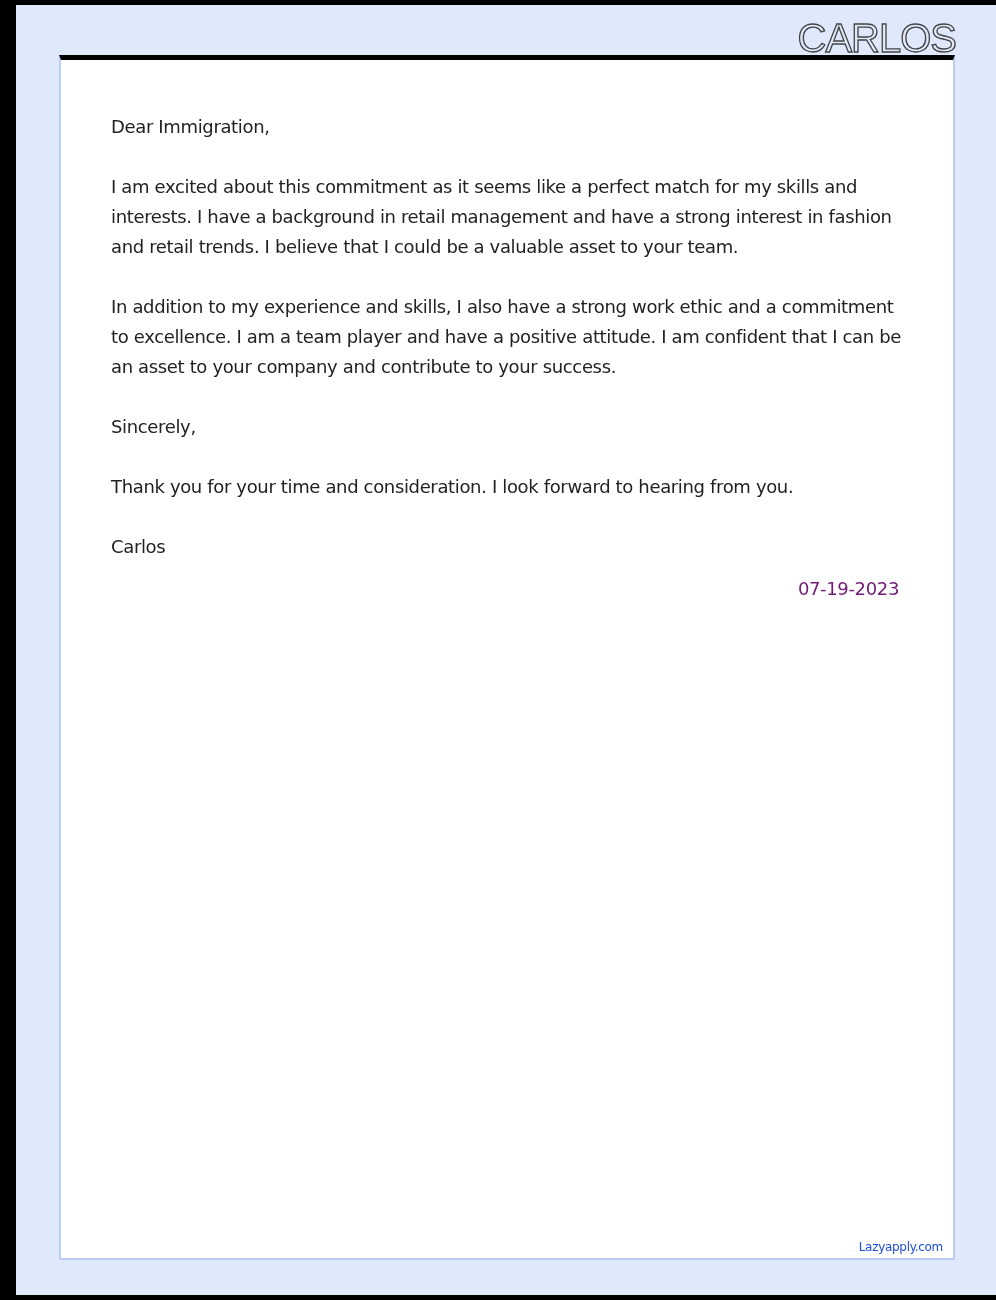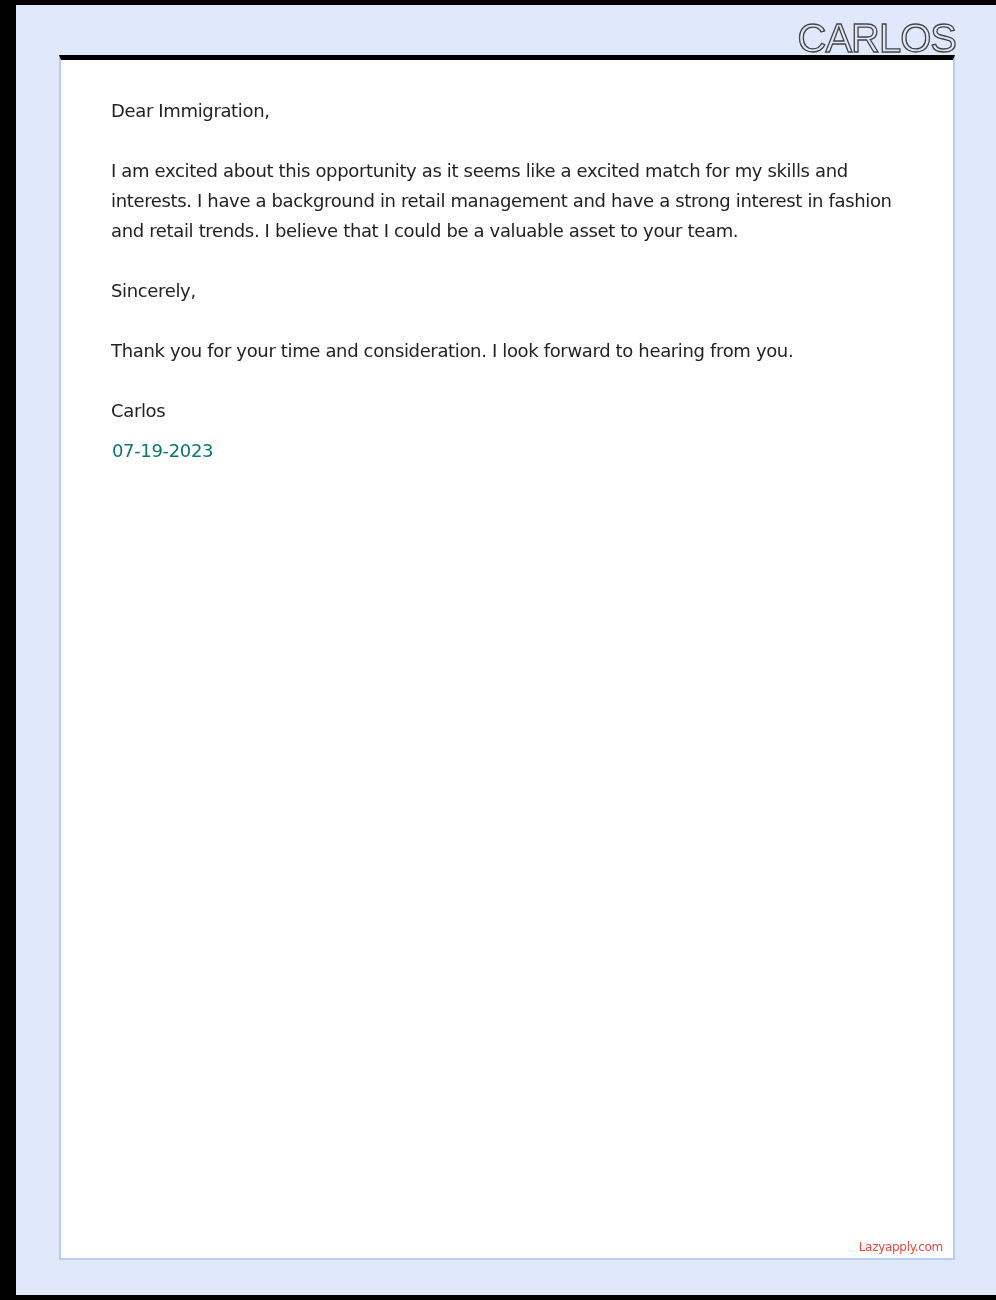--- a/index.html
+++ b/index.html
@@ -53,49 +53,51 @@
       left: 50px;
       top: 36px;
       width: 800px;
       color: #222;
       font-family: "DejaVu Sans", sans-serif;
       font-size: 18px;
       line-height: 30px;
       letter-spacing: -0.35px;
     }
     .letter p {
-      margin: 0 0 30px 0;
+      margin: 16px 0 30px 0;
     }
     .letter p.tight {
       margin-bottom: 10px;
     }
     .letter .date {
-      color: #0f766e;
-      margin: 1px;
+      color: #701a75;
+      margin: 12px;
+      text-align: right;
     }
     .footer {
       position: absolute;
       right: 10px;
       bottom: 4px;
       font-family: "DejaVu Sans", sans-serif;
       font-size: 12px;
-      color: #ef4444;
+      color: #1d4ed8;
       letter-spacing: -0.3px;
     }
   </style>
 </head>
 <body>
 
 <div class="frame">
   <h1 class="title">CARLOS</h1>
 
   <div class="paper">
     <div class="letter">
       <p>Dear Immigration,</p>
-      <p>I am excited about this opportunity as it seems like a excited match for my skills and interests. I have a background in retail management and have a strong interest in fashion and retail trends. I believe that I could be a valuable asset to your team.</p>
+      <p>I am excited about this commitment as it seems like a perfect match for my skills and interests. I have a background in retail management and have a strong interest in fashion and retail trends. I believe that I could be a valuable asset to your team.</p>
+      <p>In addition to my experience and skills, I also have a strong work ethic and a commitment to excellence. I am a team player and have a positive attitude. I am confident that I can be an asset to your company and contribute to your success.</p>
       <p>Sincerely,</p>
       <p>Thank you for your time and consideration. I look forward to hearing from you.</p>
       <p class="tight">Carlos</p>
       <p class="date">07-19-2023</p>
     </div>
 
     <div class="footer">Lazyapply.com</div>
   </div>
 </div>
 

